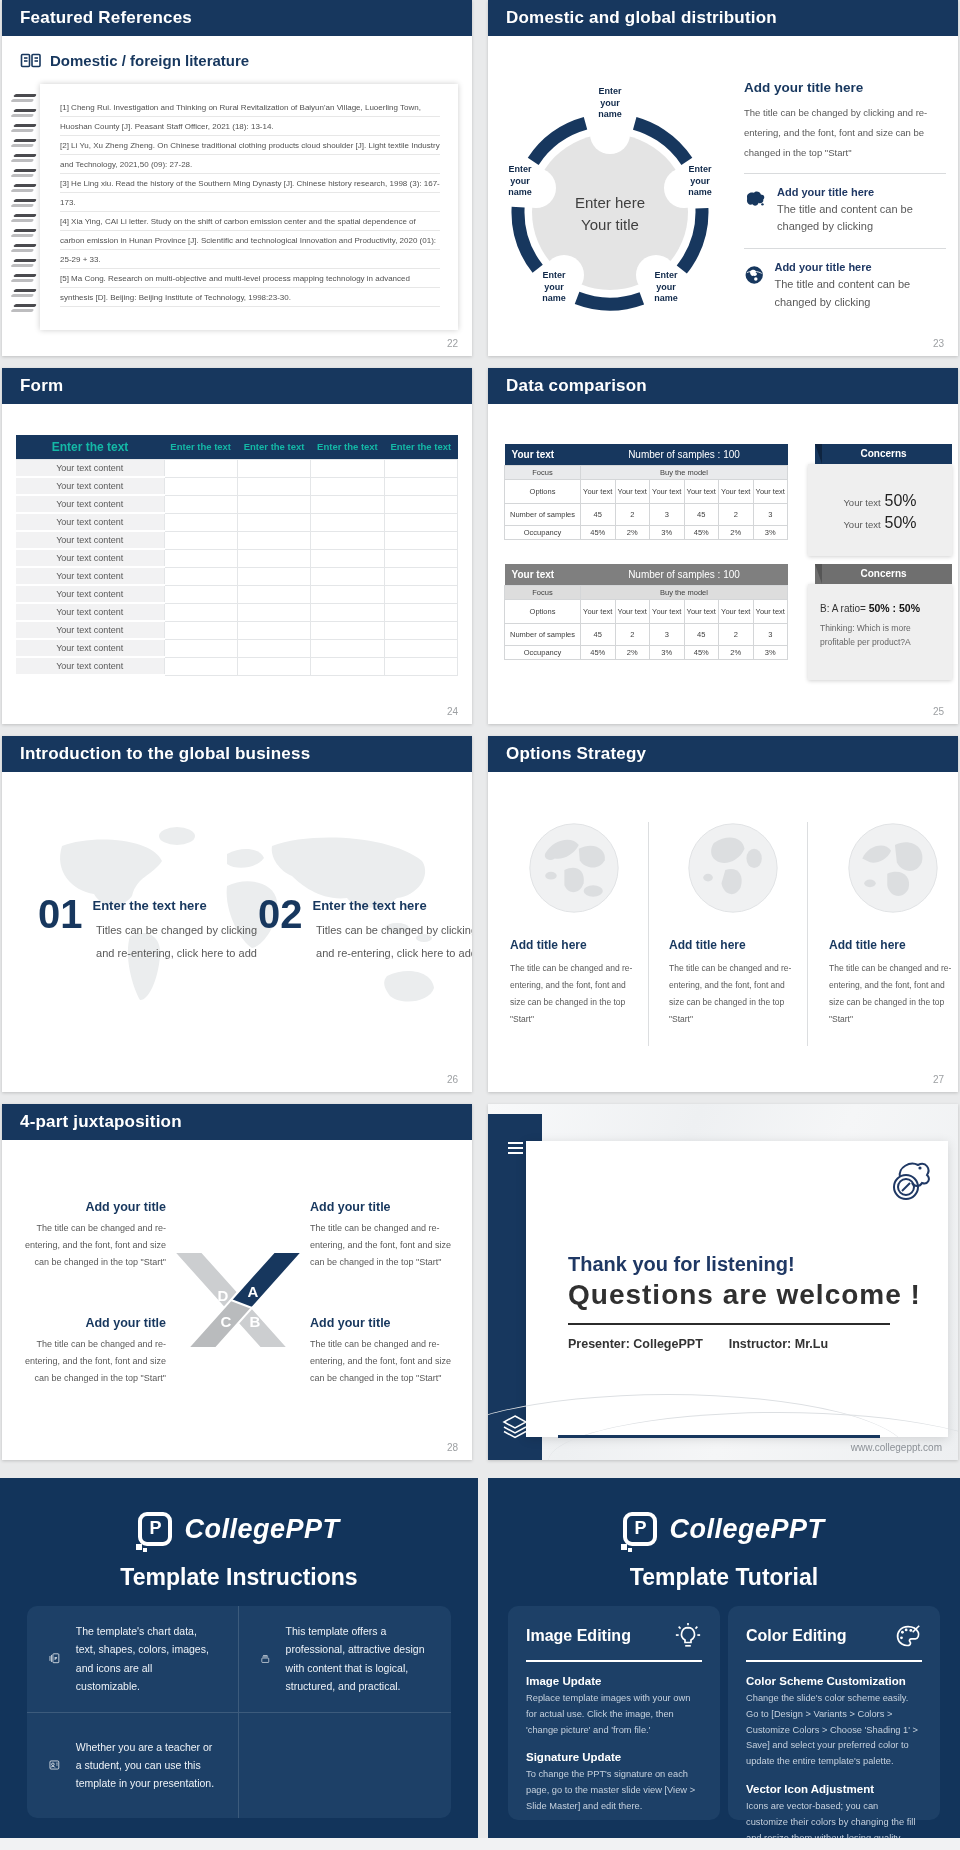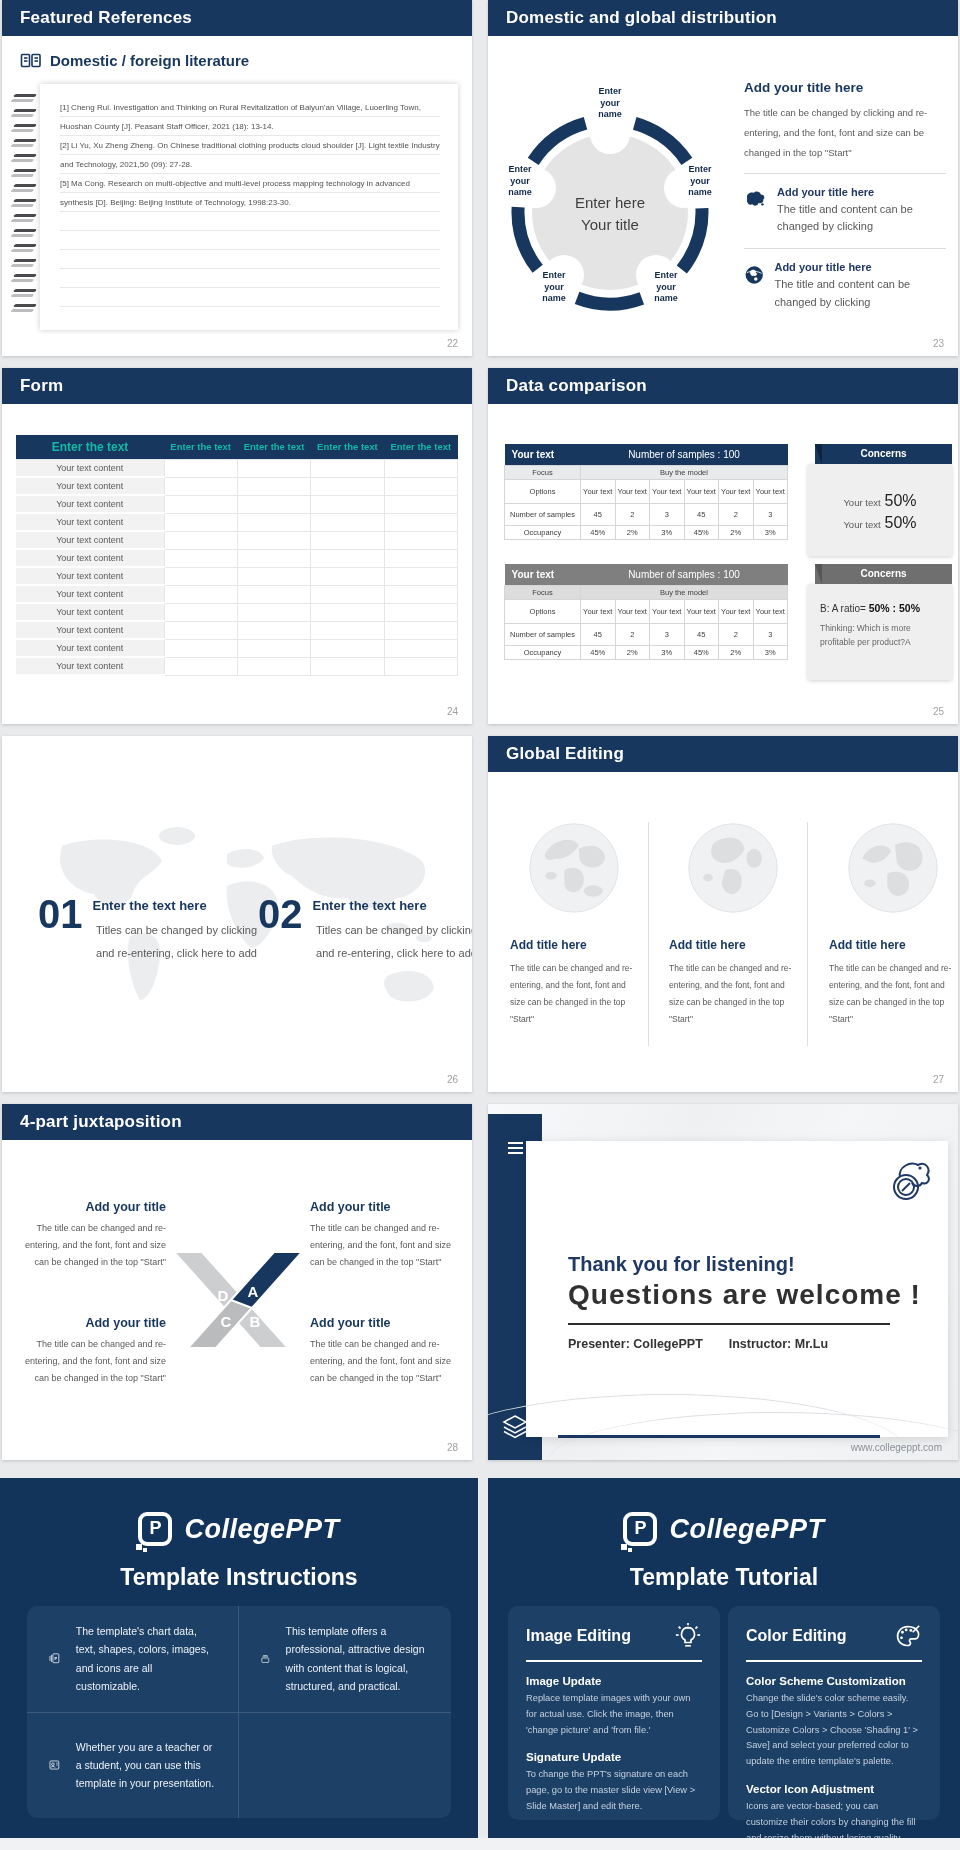--- a/index.html
+++ b/index.html
@@ -172,20 +172,22 @@
         <i></i>
         <i></i>
         <i></i>
         <i></i>
         <i></i>
     </div>
     <div class="ref-card">
       <div class="ref-lines">
         <p>[1] Cheng Rui. Investigation and Thinking on Rural Revitalization of Baiyun'an Village, Luoerling Town, Huoshan County [J]. Peasant Staff Officer, 2021 (18): 13-14.</p>
         <p>[2] Li Yu, Xu Zheng Zheng. On Chinese traditional clothing products cloud shoulder [J]. Light textile Industry and Technology, 2021,50 (09): 27-28.</p>
+        <p>[3] He Ling xiu. Read the history of the Southern Ming Dynasty [J]. Chinese history research, 1998 (3): 167-173.</p>
+        <p>[4] Xia Ying, CAI Li letter. Study on the shift of carbon emission center and the spatial dependence of carbon emission in Hunan Province [J]. Scientific and technological Innovation and Productivity, 2020 (01): 25-29 + 33.</p>
         <p>[5] Ma Cong. Research on multi-objective and multi-level process mapping technology in advanced synthesis [D]. Beijing: Beijing Institute of Technology, 1998:23-30.</p>
       </div>
     </div>
     <div class="pagenum">22</div>
   </section>
 
   <section class="slide c2 r1">
     <div class="shead"><span>Domestic and global distribution</span></div>
     <svg class="diag-svg" width="220" height="236" viewBox="0 0 220 236">
       <circle cx="110" cy="128" r="78" fill="#e4e4e4"></circle>
@@ -441,20 +443,21 @@
       <div class="chead gray"><i class="fold gray"></i><span>Concerns</span></div>
       <div class="cbody" style="height:96px; padding-top:18px;">
         <div class="ratio"><span>B: A ratio=</span> <b>50% : 50%</b></div>
         <div class="thinking">Thinking: Which is more profitable per product?A</div>
       </div>
     </div>
     <div class="pagenum">25</div>
   </section>
 
   <section class="slide c1 r3">
+    <div class="shead"><span>Introduction to the global business</span></div>
     <svg class="map-bg" width="470" height="260" viewBox="0 0 470 260">
       <g fill="#ebedee">
         <path d="M60,30 C90,18 150,22 160,45 C150,60 135,60 130,80 C118,95 100,92 92,78 C70,75 52,55 60,30 Z"></path>
         <ellipse cx="175" cy="20" rx="18" ry="9"></ellipse>
         <path d="M128,120 C145,112 160,120 158,140 C156,165 146,185 138,184 C130,170 122,140 128,120 Z"></path>
         <path d="M225,38 C240,30 258,32 262,42 C255,52 235,55 225,48 Z"></path>
         <path d="M225,70 C245,60 272,66 275,85 C278,105 262,130 250,132 C238,125 222,95 225,70 Z"></path>
         <path d="M270,30 C310,15 390,20 420,45 C430,60 415,80 395,82 C380,95 355,95 345,82 C320,85 300,70 290,60 C278,55 268,42 270,30 Z"></path>
         <ellipse cx="395" cy="112" rx="12" ry="5"></ellipse>
         <ellipse cx="422" cy="122" rx="8" ry="4"></ellipse>
@@ -472,21 +475,21 @@
       <div class="num">02</div>
       <div>
         <h4>Enter the text here</h4>
         <p>Titles can be changed by clicking and re-entering, click here to add</p>
       </div>
     </div>
     <div class="pagenum">26</div>
   </section>
 
   <section class="slide c2 r3">
-    <div class="shead"><span>Global Editing</span></div>
+    <div class="shead"><span>Options Strategy</span></div>
     <div class="strat-div d1"></div>
     <div class="strat-div d2"></div>
 
     <div class="strat-col s1c">
       <div class="globe-wrap"><svg width="96" height="96" viewBox="0 0 100 100">
             <circle cx="50" cy="50" r="46" fill="#f0f1f2" stroke="#e0e2e4"></circle>
             <g fill="#dcdee0">
               <path d="M20,35 C28,20 48,16 55,26 C50,36 38,42 30,40 C24,44 18,40 20,35 Z"></path>
               <path d="M55,30 C70,22 84,30 82,42 C76,54 60,50 56,42 Z"></path>
               <path d="M40,52 C52,46 62,52 60,66 C56,78 44,78 40,68 Z"></path>

